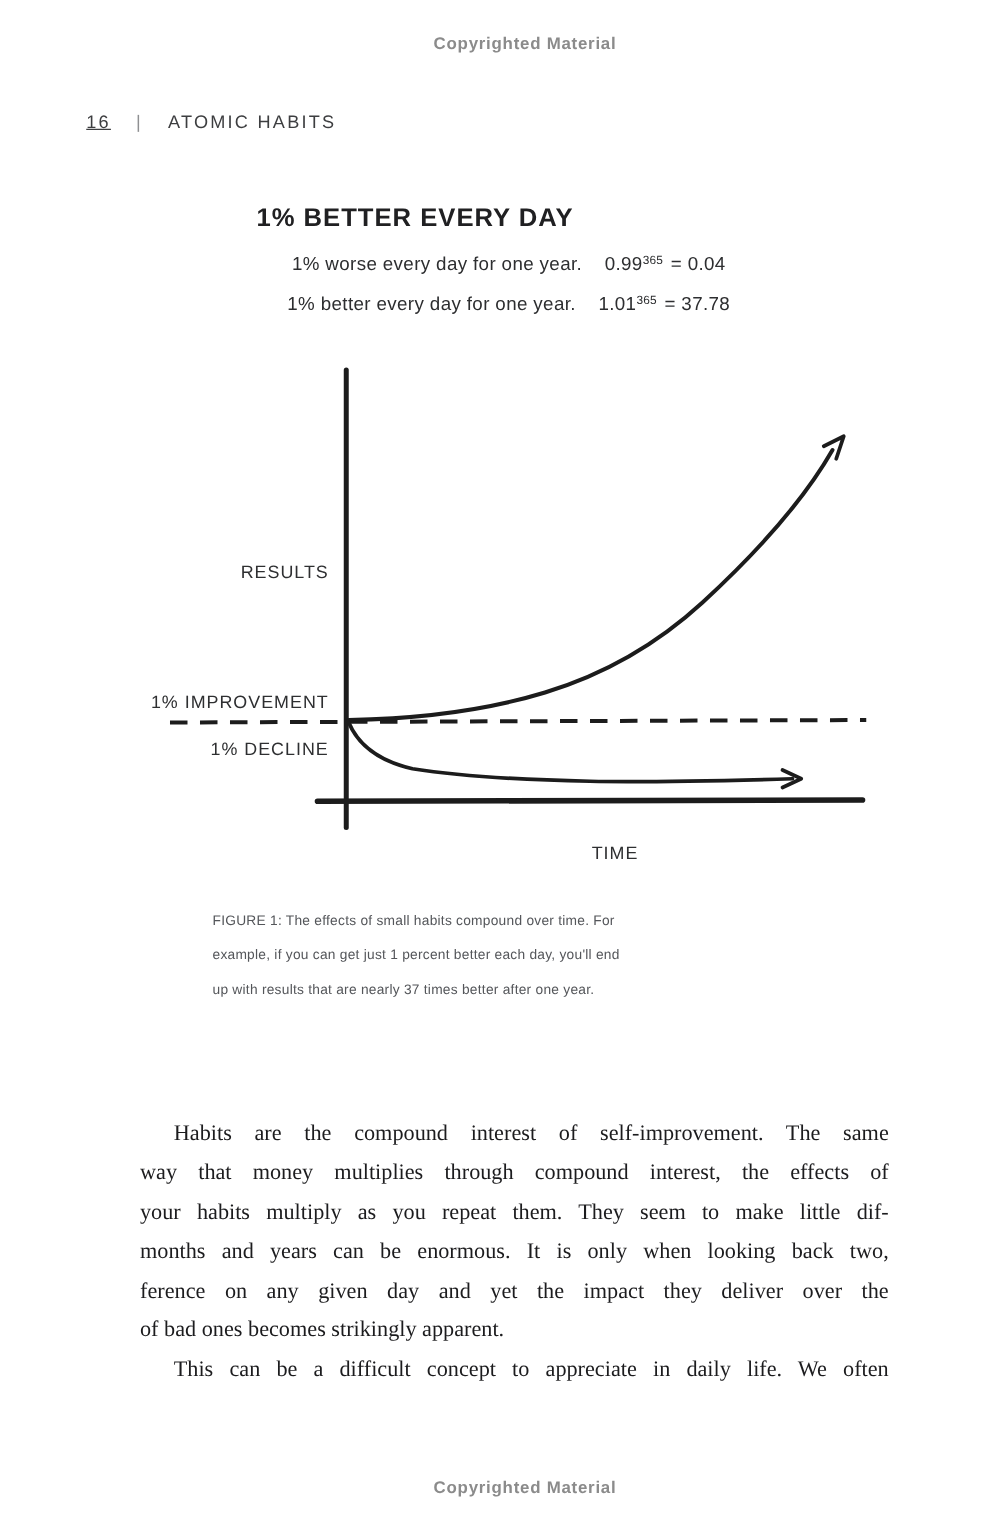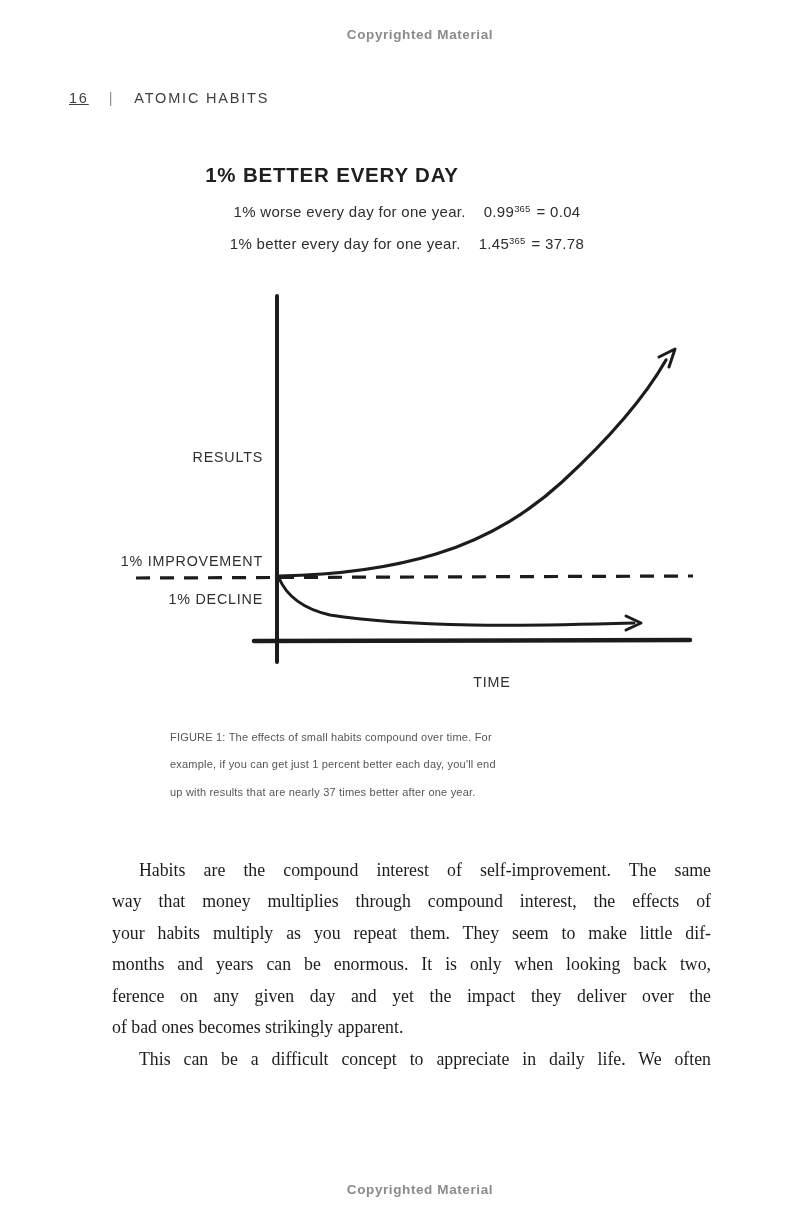--- a/index.html
+++ b/index.html
@@ -77,21 +77,21 @@
     position: absolute;
     left: 170px; top: 724px;
     width: 500px;
     font-size: 11px;
     line-height: 27.4px;
     letter-spacing: 0.2px;
     color: #54565a;
   }
   .body-text {
     position: absolute;
-    left: 112px; top: 855px;
+    left: 112px; top: 891px;
     width: 599px;
     font-family: "Liberation Serif", serif;
     font-size: 17.8px;
     line-height: 31.45px;
     color: #1c1c1e;
   }
   .bline { text-align: justify; text-align-last: justify; }
   .bline.noj { text-align: right; text-align-last: left; }
   .bline.ind { padding-left: 27px; box-sizing: border-box; }
 </style>
@@ -110,21 +110,21 @@
 
   <div class="fig-title">1% BETTER EVERY DAY</div>
 
   <div class="eq-row r1">
     <span>1% worse every day for one year.</span>
     <span><span>0.99</span><span class="eq-sup">365</span><span class="eq-res">= 0.04</span></span>
   </div>
 
   <div class="eq-row r2">
     <span>1% better every day for one year.</span>
-    <span><span>1.45</span><span class="eq-sup">365</span><span class="eq-res">= 37.78</span></span>
+    <span><span>1.01</span><span class="eq-sup">365</span><span class="eq-res">= 37.78</span></span>
   </div>
 
   <svg class="chart-svg" width="800" height="420" viewBox="0 280 800 420">
 
     <line x1="277" y1="296" x2="277" y2="662" stroke="#1c1c1c" stroke-width="4" stroke-linecap="round"></line>
 
     <line x1="254" y1="641" x2="690" y2="640" stroke="#1c1c1c" stroke-width="4.5" stroke-linecap="round"></line>
 
     <line x1="136" y1="578" x2="693" y2="576" stroke="#1c1c1c" stroke-width="3.2" stroke-dasharray="14 10"></line>
 

